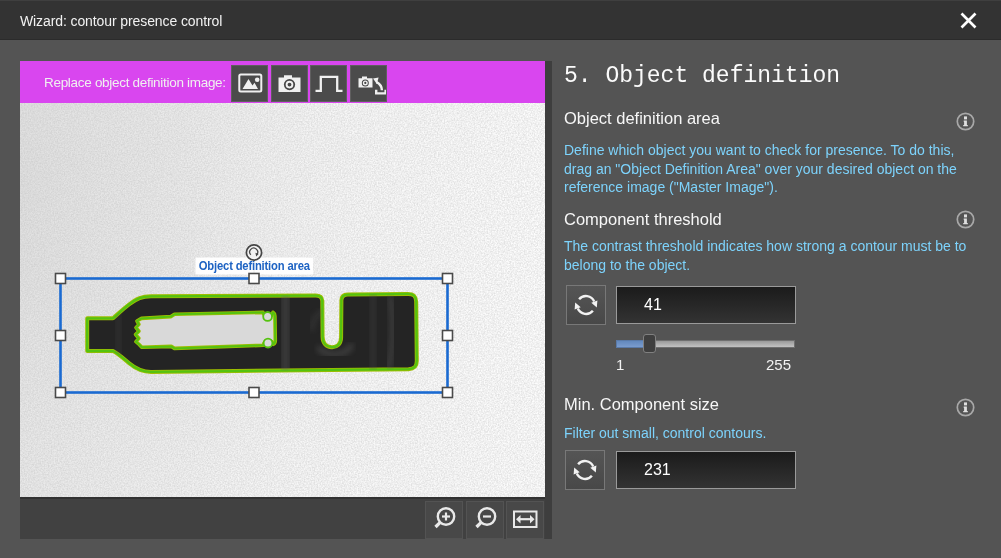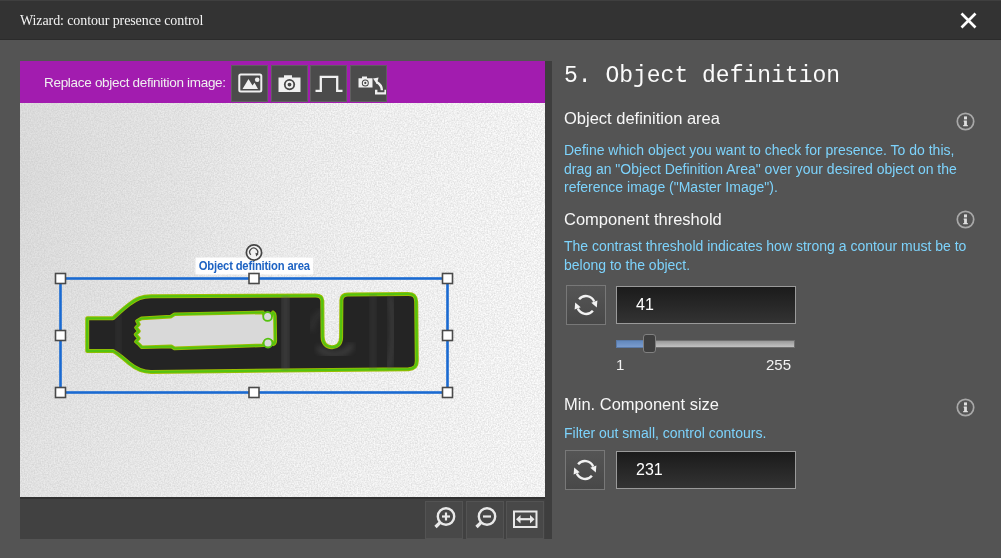--- a/index.html
+++ b/index.html
@@ -1,33 +1,33 @@
 <!DOCTYPE html>
 <html><head>
 <meta charset="utf-8">
 <style>
   html,body{margin:0;padding:0;}
   body{width:1001px;height:558px;background:#545454;overflow:hidden;position:relative;
        font-family:"Liberation Sans", sans-serif;}
   .abs{position:absolute;}
   
   #titlebar{left:0;top:0;width:1001px;height:40px;background:#333333;border-top:1px solid #3f3f3f;border-bottom:1px solid #2b2b2b;box-sizing:border-box;}
-  #titletxt{left:20px;top:13px;font-size:14px;color:#f2f2f2;letter-spacing:-0.1px;font-family:Liberation Serif, serif;}
+  #titletxt{left:20px;top:13px;font-size:14px;color:#f2f2f2;letter-spacing:-0.1px;}
   
-  #tbar{left:20px;top:61px;width:525px;height:42px;background:#a21caf;}
+  #tbar{left:20px;top:61px;width:525px;height:42px;background:#d946ef;}
   #tbarlbl{left:24px;top:14px;font-size:13.5px;color:#f0f0f0;letter-spacing:-0.3px;}
   .tbtn{position:absolute;top:4px;width:37px;height:37px;background:#4b4b4b;border:1px solid #5f5f5f;box-sizing:border-box;}
   #photo{left:20px;top:103px;width:525px;height:394px;}
   #bbar{left:20px;top:497px;width:525px;height:42px;background:#414141;border-top:2px solid #323232;box-sizing:border-box;}
   .bbtn{position:absolute;top:2px;width:38px;height:38px;background:#484848;border:1px solid #535353;box-sizing:border-box;}
   #h5{left:564px;top:63px;font-size:23px;color:#fbfbfb;font-family:Liberation Mono, monospace;}
   .sech{font-size:16.5px;color:#f7f7f7;}
   .para{font-size:14px;line-height:18.6px;color:#7dd3fc;}
   .ibtn{position:absolute;width:40px;height:40px;background:linear-gradient(#555,#484848);border:1px solid #787878;box-sizing:border-box;}
-  .inp{position:absolute;width:180px;height:38px;background:linear-gradient(#1b1b1b,#333);border:1px solid #9a9a9a;box-sizing:border-box;color:#fff;font-size:16px;line-height:36px;padding-left:19px;}
+  .inp{position:absolute;width:180px;height:38px;background:linear-gradient(#1b1b1b,#333);border:1px solid #9a9a9a;box-sizing:border-box;color:#fff;font-size:16px;line-height:36px;padding-left:27px;}
   .slbl{font-size:15px;color:#f2f2f2;}
 </style>
 </head>
 <body>
 <div class="abs" id="titlebar"></div>
 <div class="abs" id="titletxt">Wizard: contour presence control</div>
 <svg class="abs" style="left:960px;top:12px" width="17" height="17" viewBox="0 0 17 17">
   <path d="M1.5 1.5 L15.5 15.5 M15.5 1.5 L1.5 15.5" stroke="#ffffff" stroke-width="2.7" fill="none"></path>
 </svg>
 

